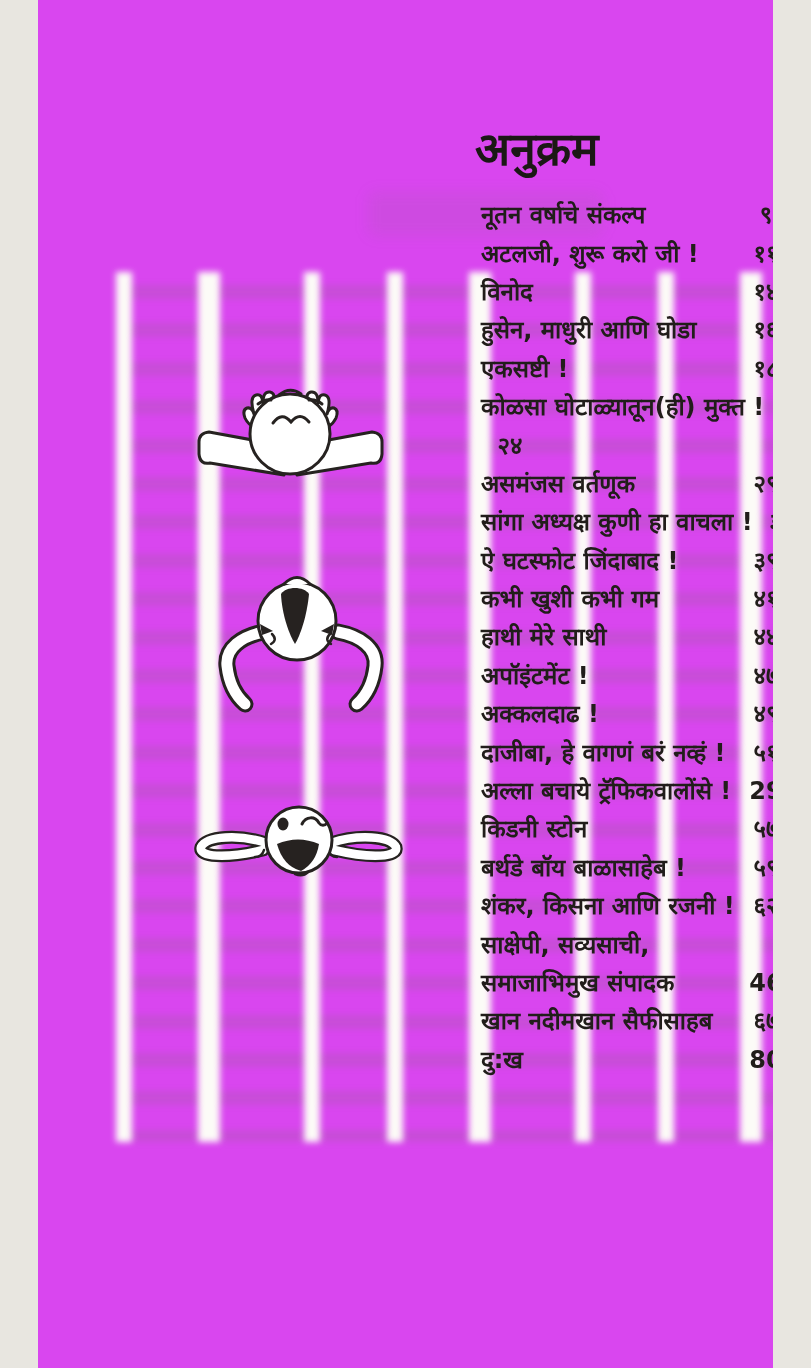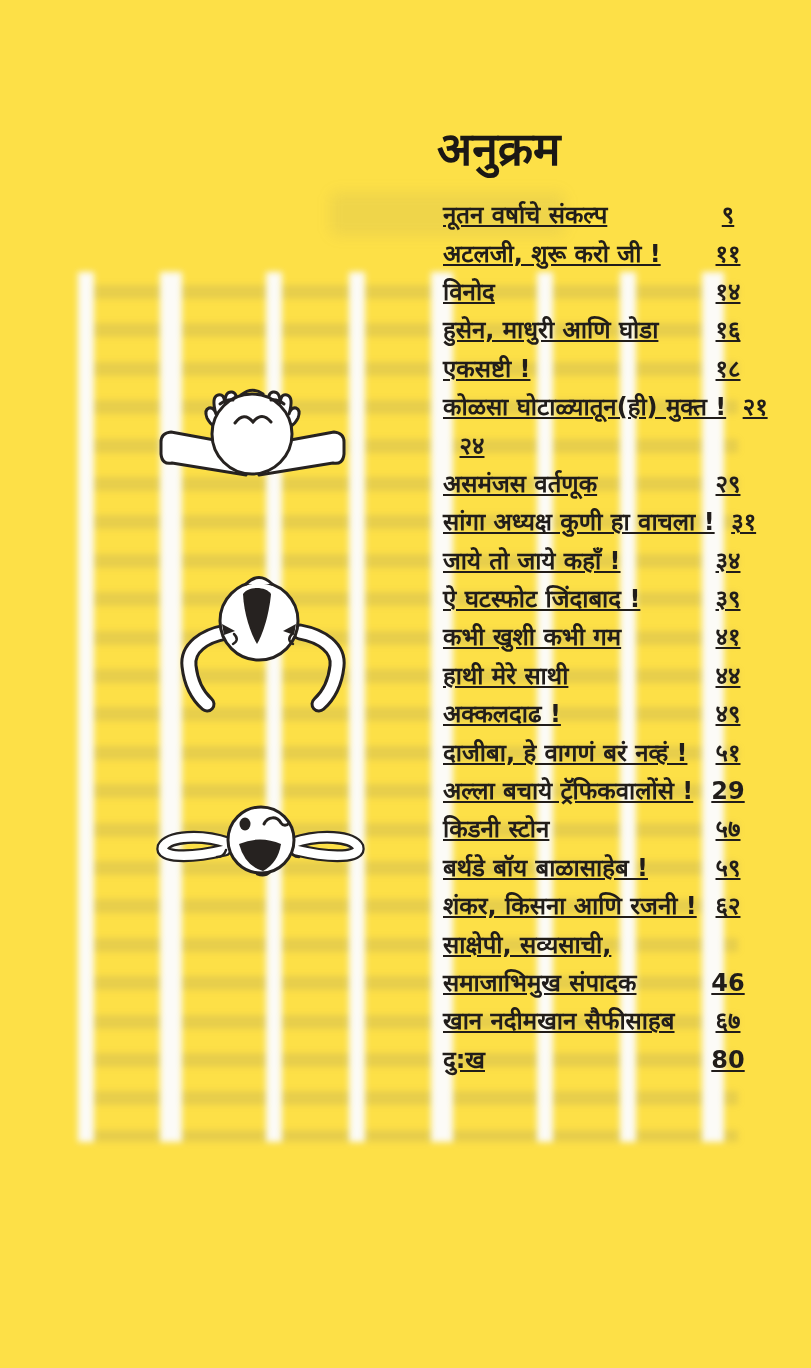--- a/index.html
+++ b/index.html
@@ -1,20 +1,20 @@
 <!DOCTYPE html>
 <html><head>
 <meta charset="utf-8">
 <style>
   html,body { margin:0; padding:0; background:#e8e6e0; }
   .page {
     position:relative;
-    width:811px; height:1368px;
+    width:735px; height:1368px;
     margin:0 auto;
-    background:#fde047;
+    background:#d946ef;
     overflow:hidden;
     font-family:"DejaVu Sans", sans-serif;
     color:#211d1a;
   }
   
   .bleed {
     position:absolute; left:78px; top:272px; width:660px; height:870px;
     background-image:
       repeating-linear-gradient(90deg,
         #fcfbf7 0 16px, rgba(252,251,247,0) 16px 82px,
@@ -28,21 +28,21 @@
     position:absolute; left:330px; top:192px; width:235px; height:44px;
     background:rgba(118,114,103,0.10);
     filter:blur(7px); border-radius:8px;
   }
   .title {
     position:absolute; left:437px; top:122px; margin:0;
     font-size:46px; font-weight:700; color:#1b1815; line-height:1.2;
     white-space:nowrap;
   }
   .toc {
-    position:absolute; left:443px; top:196px; width:314px;text-decoration:underline;
+    position:absolute; left:443px; top:196px; width:314px;
   }
   .row { display:flex; align-items:center; height:38.4px; }
   .row .t {
     flex:1; font-size:24px; font-weight:700; white-space:nowrap; line-height:1;
   }
   .row .p {
     width:58px; flex:0 0 58px; text-align:center;
     font-size:24px; font-weight:700; line-height:1;
   }
   .illus { position:absolute; overflow:visible; }
@@ -99,41 +99,41 @@
   <div class="row">
     <span class="t">असमंजस वर्तणूक</span>
     <span class="p">२९</span>
   </div>
 
   <div class="row">
     <span class="t">सांगा अध्यक्ष कुणी हा वाचला !</span>
     <span class="p">३१</span>
   </div>
 
-  <div class="row">
-    <span class="t">जाये तो जाये कहाँ !</span>
-    <span class="p">३४</span>
-  </div>
 
 
   <div class="row">
     <span class="t">ऐ घटस्फोट जिंदाबाद !</span>
     <span class="p">३९</span>
   </div>
 
   <div class="row">
     <span class="t">कभी खुशी कभी गम</span>
     <span class="p">४१</span>
   </div>
 
   <div class="row">
     <span class="t">हाथी मेरे साथी</span>
     <span class="p">४४</span>
   </div>
 
+  <div class="row">
+    <span class="t">अपॉइंटमेंट !</span>
+    <span class="p">४७</span>
+  </div>
 
   <div class="row">
     <span class="t">अक्कलदाढ !</span>
     <span class="p">४९</span>
   </div>
 
   <div class="row">
     <span class="t">दाजीबा, हे वागणं बरं नव्हं !</span>
     <span class="p">५१</span>
   </div>

